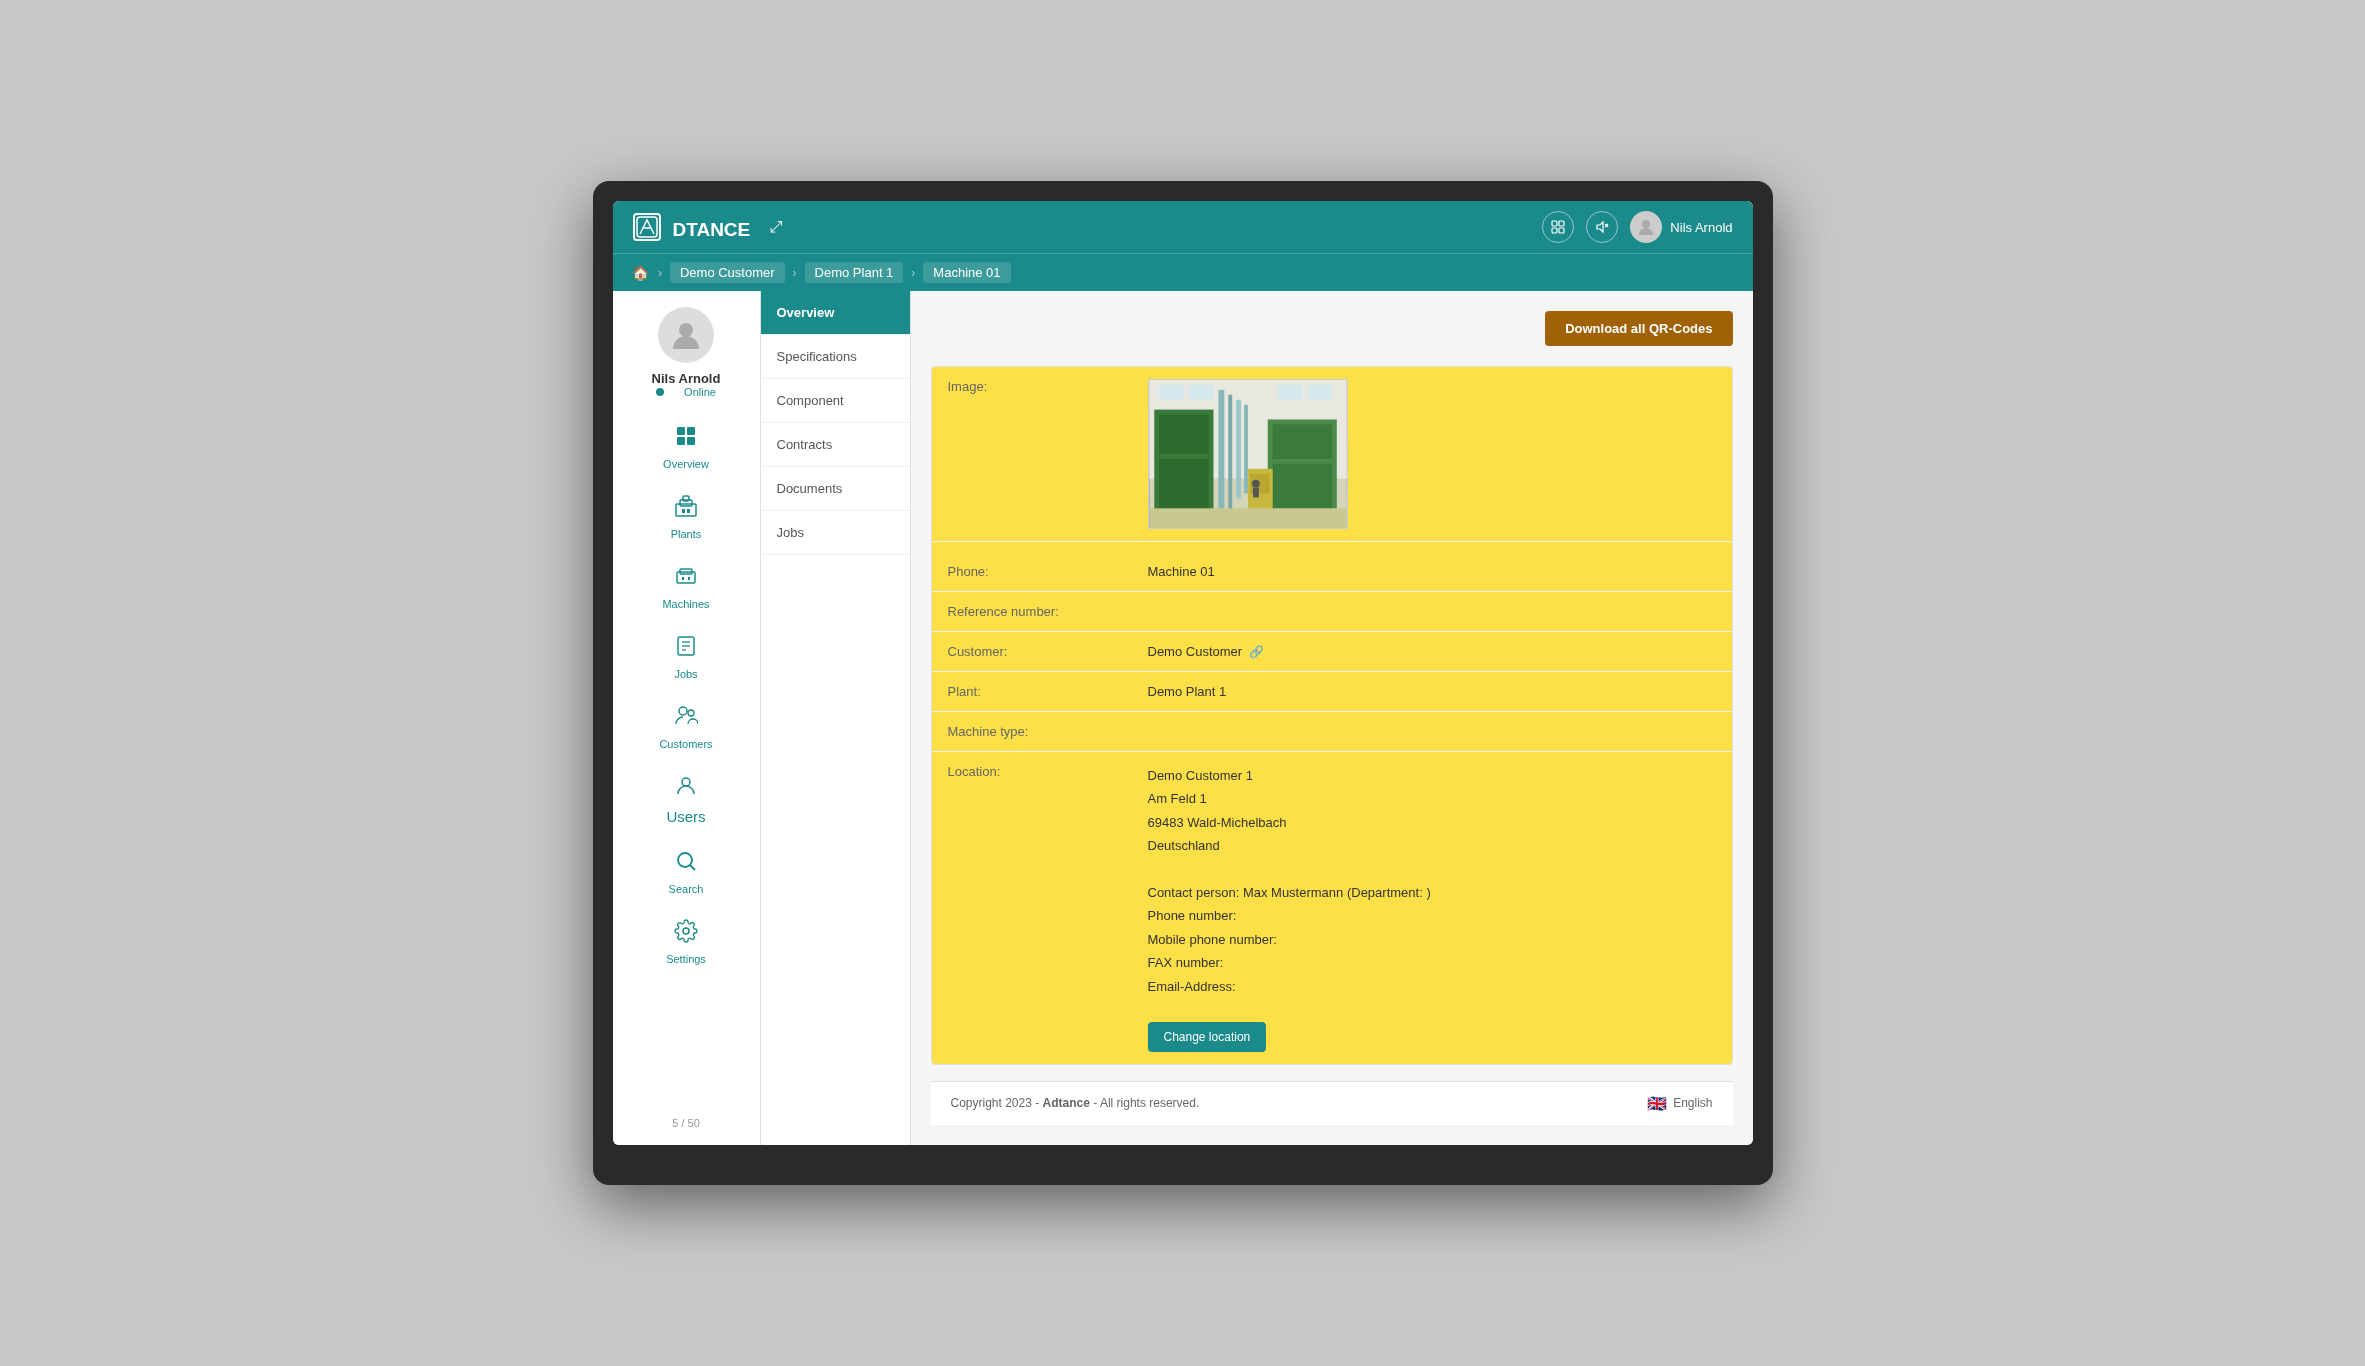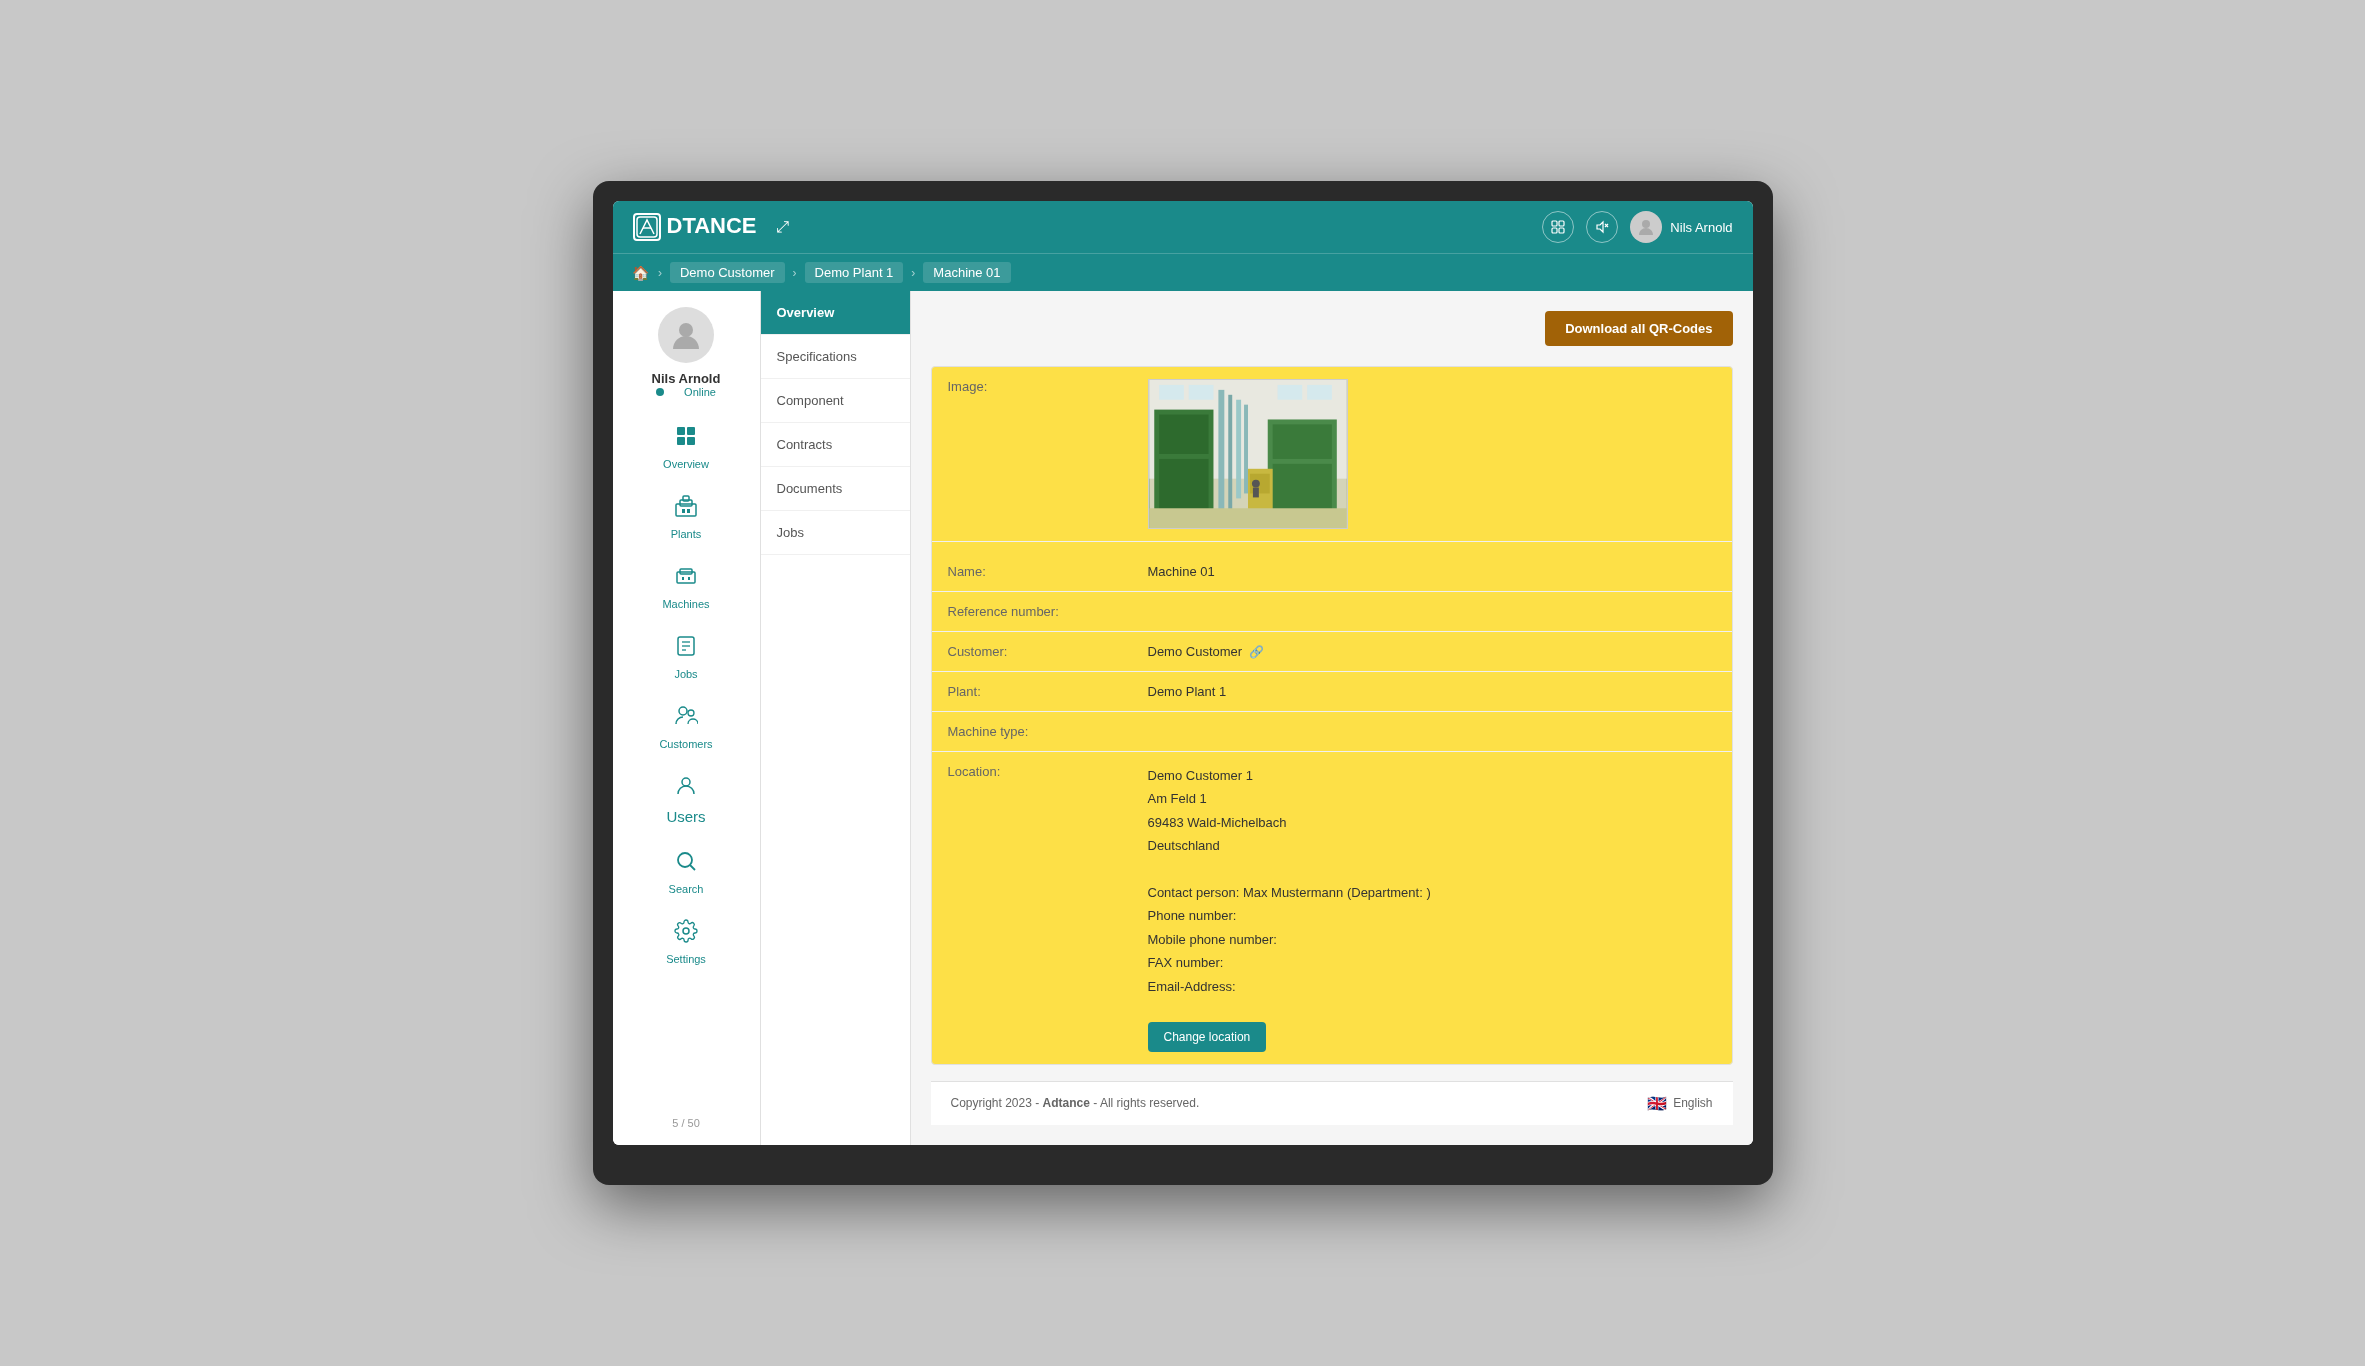--- a/index.html
+++ b/index.html
@@ -33,25 +33,25 @@
       padding: 10px 20px;
       height: 52px;
     }
     .top-bar-left {
       display: flex;
       align-items: center;
       gap: 12px;
     }
     .logo {
       display: flex;
-      align-items: flex-start;
-      gap: 6px;
+      align-items: flex-end;
+      gap: 12px;
       color: #fff;
       font-weight: bold;
-      font-size: 22px;
+      font-size: 19px;
     }
     .logo-icon {
       width: 28px;
       height: 28px;
       border: 2px solid #fff;
       border-radius: 4px;
       display: flex;
       align-items: center;
       justify-content: center;
       color: #fff;
@@ -548,21 +548,21 @@
 
                     <circle cx="108" cy="105" r="4" fill="#555"></circle>
                     <rect x="105" y="109" width="6" height="10" fill="#555"></rect>
                   </svg>
                 </div>
               </div>
             </div>
 
 
             <div class="detail-row">
-              <div class="detail-label">Name:</div>
+              <div class="detail-label">Phone:</div>
               <div class="detail-value">Machine 01</div>
             </div>
 
             <div class="detail-row">
               <div class="detail-label">Reference number:</div>
               <div class="detail-value"></div>
             </div>
 
             <div class="detail-row">
               <div class="detail-label">Customer:</div>

